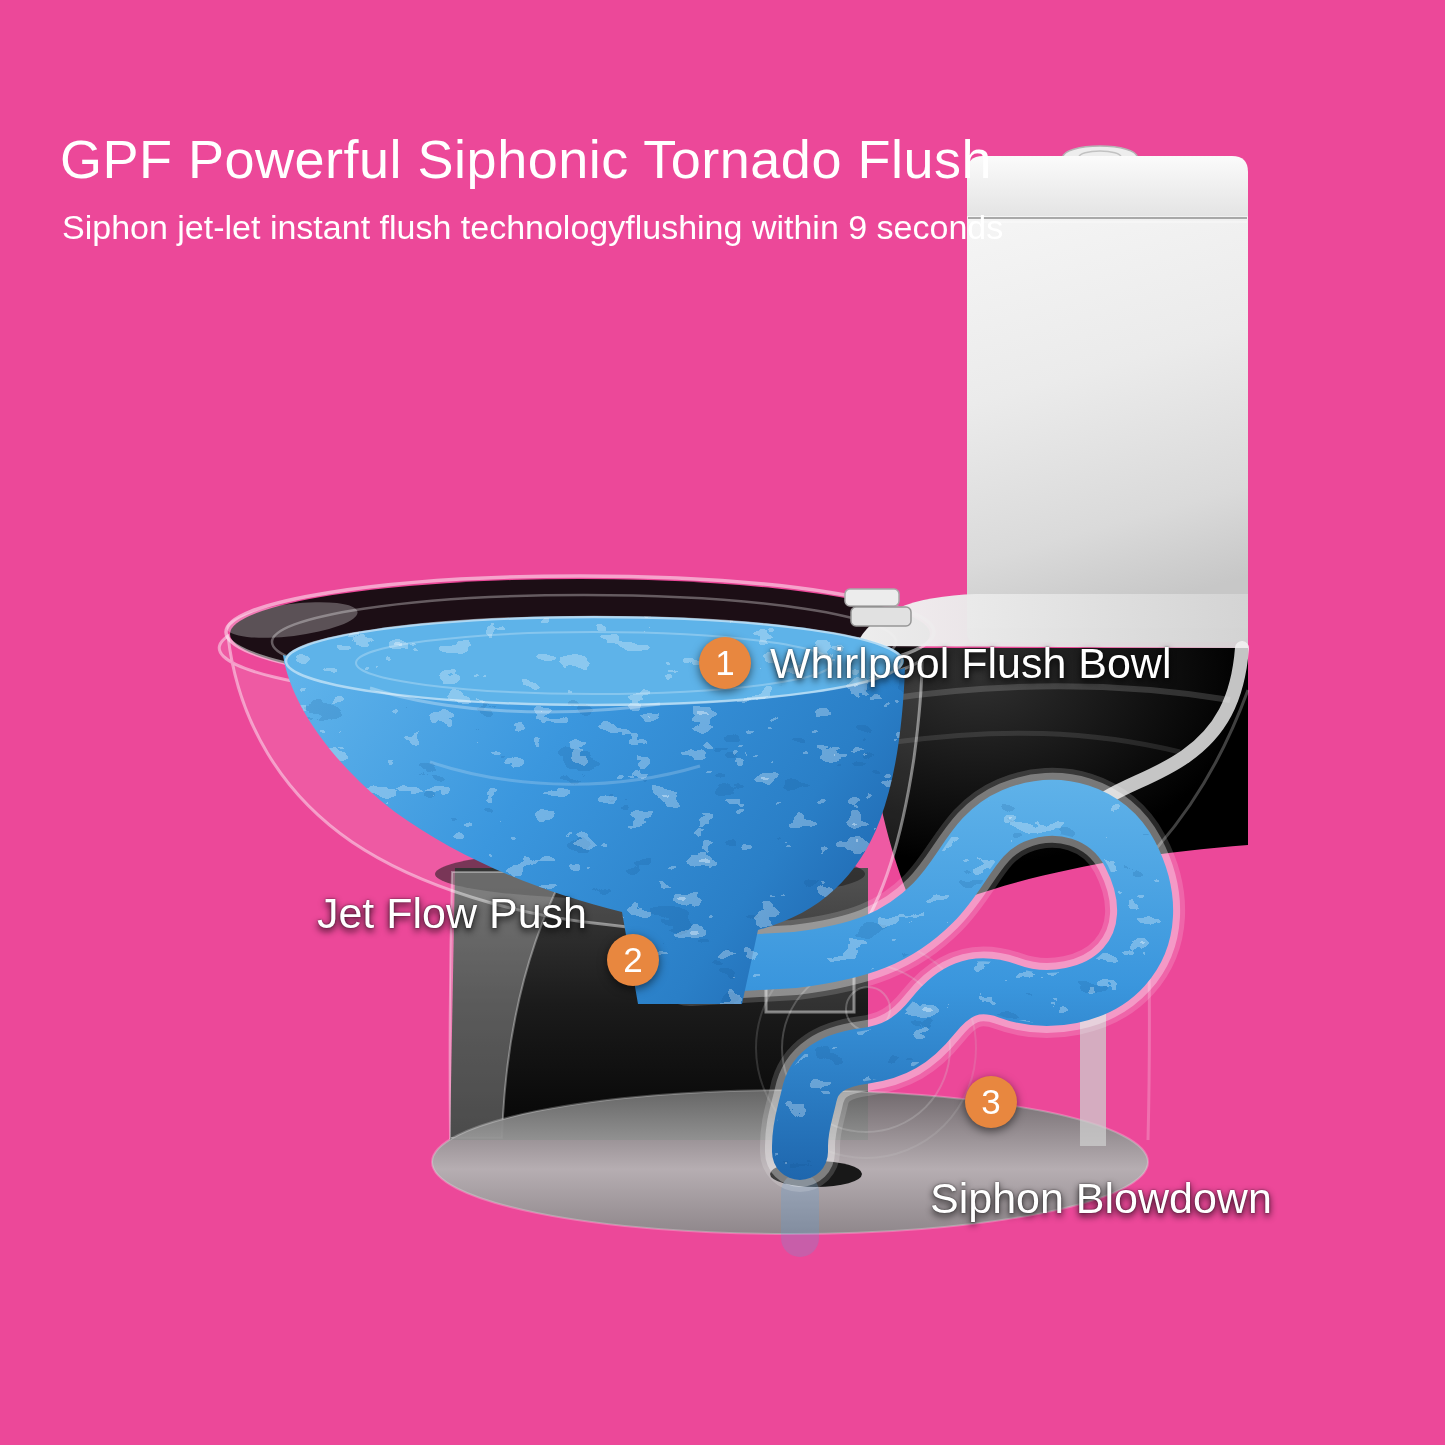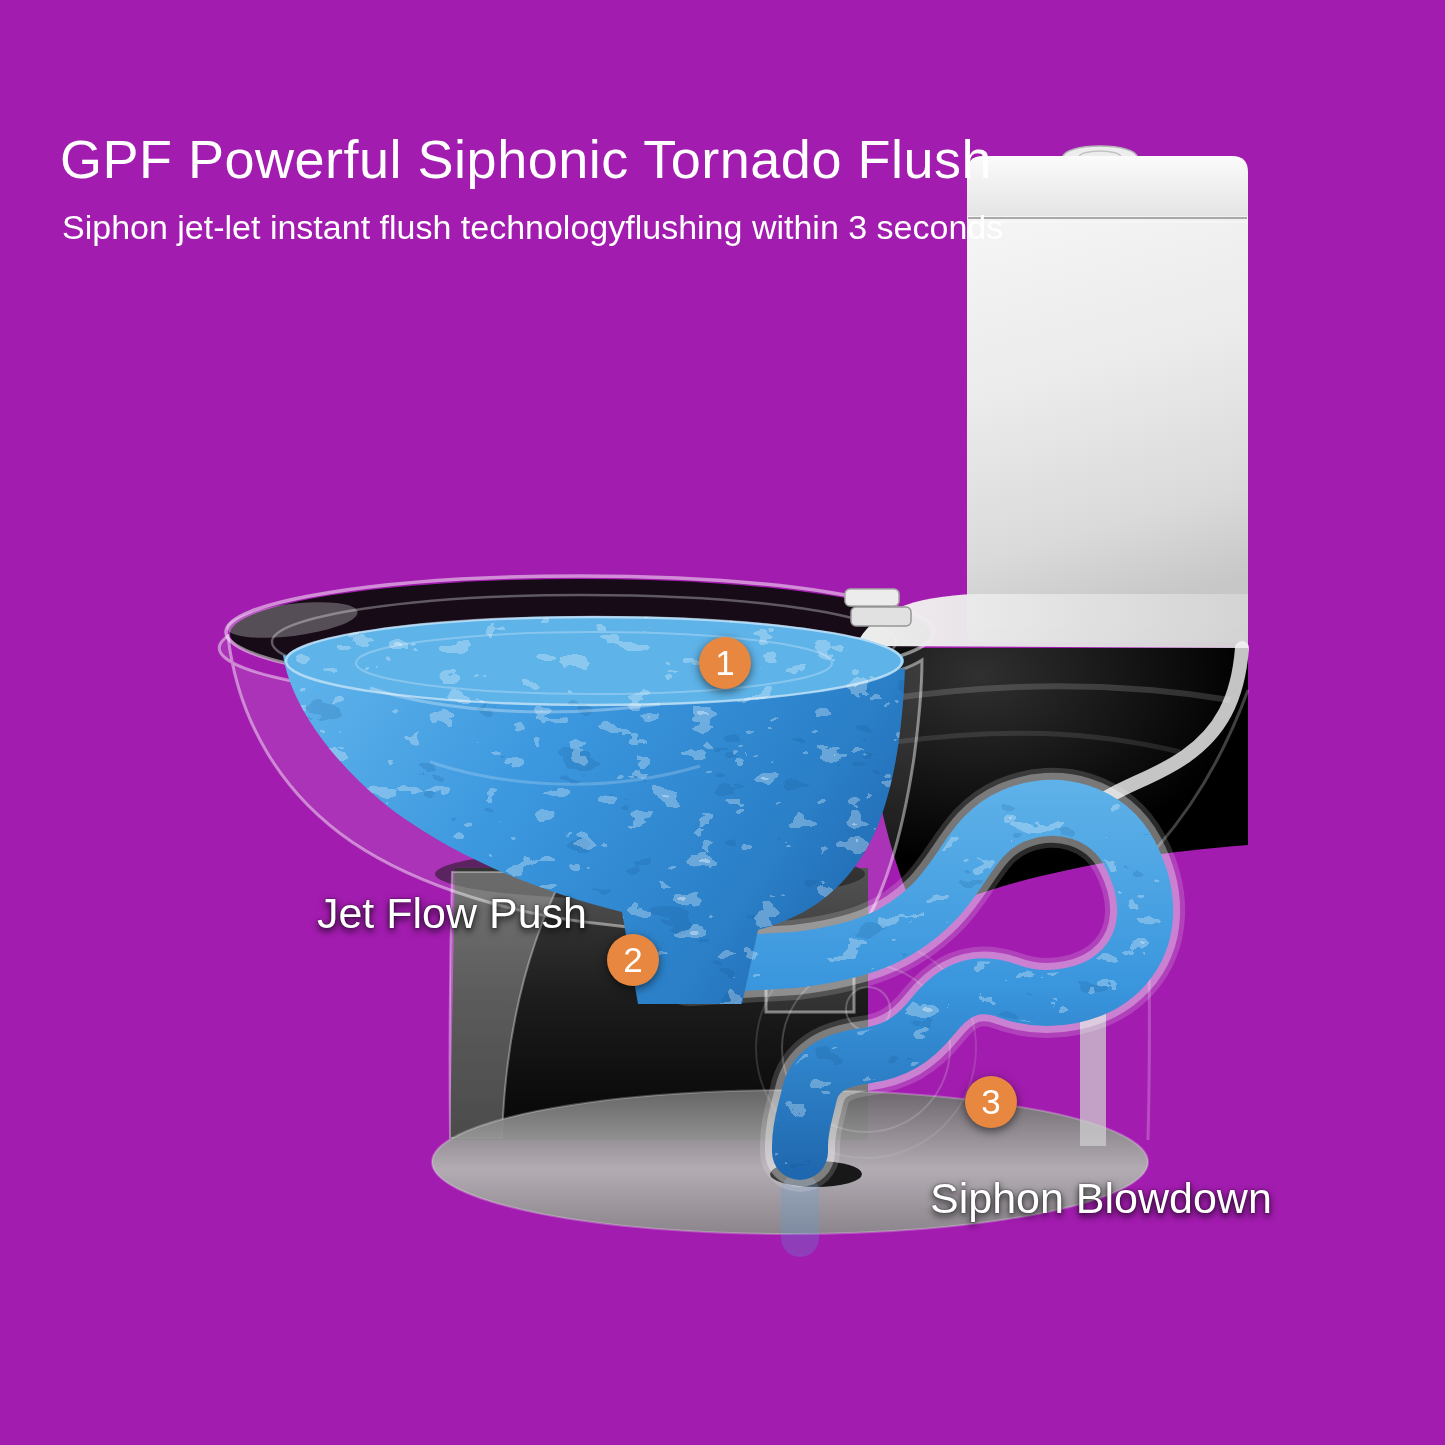--- a/index.html
+++ b/index.html
@@ -1,17 +1,17 @@
 <!DOCTYPE html>
 <html><head>
 <meta charset="utf-8">
 <style>
   html,body{margin:0;padding:0;background:#000;}
   .stage{
-    position:relative;width:1445px;height:1445px;background:#a21caf;
+    position:relative;width:1445px;height:1445px;background:#ec4899;
     overflow:hidden;font-family:"Liberation Sans",sans-serif;
   }
   .hero-title{
     position:absolute;left:60px;top:130px;font-size:54px;line-height:1.1;
     color:#fff;white-space:nowrap;letter-spacing:.5px;
   }
   .hero-sub{
     position:absolute;left:62px;top:207px;font-size:34px;line-height:1.2;
     color:#fff;white-space:nowrap;
   }
@@ -182,23 +182,24 @@
 
     <g fill="none">
       <ellipse cx="594" cy="661" rx="308" ry="44" stroke="rgba(255,255,255,0.5)" stroke-width="2.5"></ellipse>
       <ellipse cx="594" cy="663" rx="238" ry="31" stroke="rgba(255,255,255,0.25)" stroke-width="2"></ellipse>
       <path d="M 370,688 C 450,714 560,718 660,704" stroke="rgba(255,255,255,0.3)" stroke-width="3"></path>
       <path d="M 430,762 C 520,792 620,790 700,766" stroke="rgba(230,240,250,0.22)" stroke-width="3"></path>
     </g>
   </svg>
 
   <div class="hero-title">GPF Powerful Siphonic Tornado Flush</div>
-  <div class="hero-sub">Siphon jet-let instant flush technologyflushing within 3 seconds</div>
+  <div class="hero-sub">Siphon jet-let instant flush technologyflushing within 9 seconds</div>
 
   <div class="badge b1" style="background: rgb(232, 135, 63);">1</div>
+  <div class="callout-label l1">Whirlpool Flush Bowl</div>
 
   <div class="callout-label l2">Jet Flow Push</div>
   <div class="badge b2" style="background: rgb(232, 135, 63);">2</div>
 
   <div class="badge b3" style="background: rgb(232, 135, 63);">3</div>
   <div class="callout-label l3">Siphon Blowdown</div>
 
 </div>
 
 </body></html>

